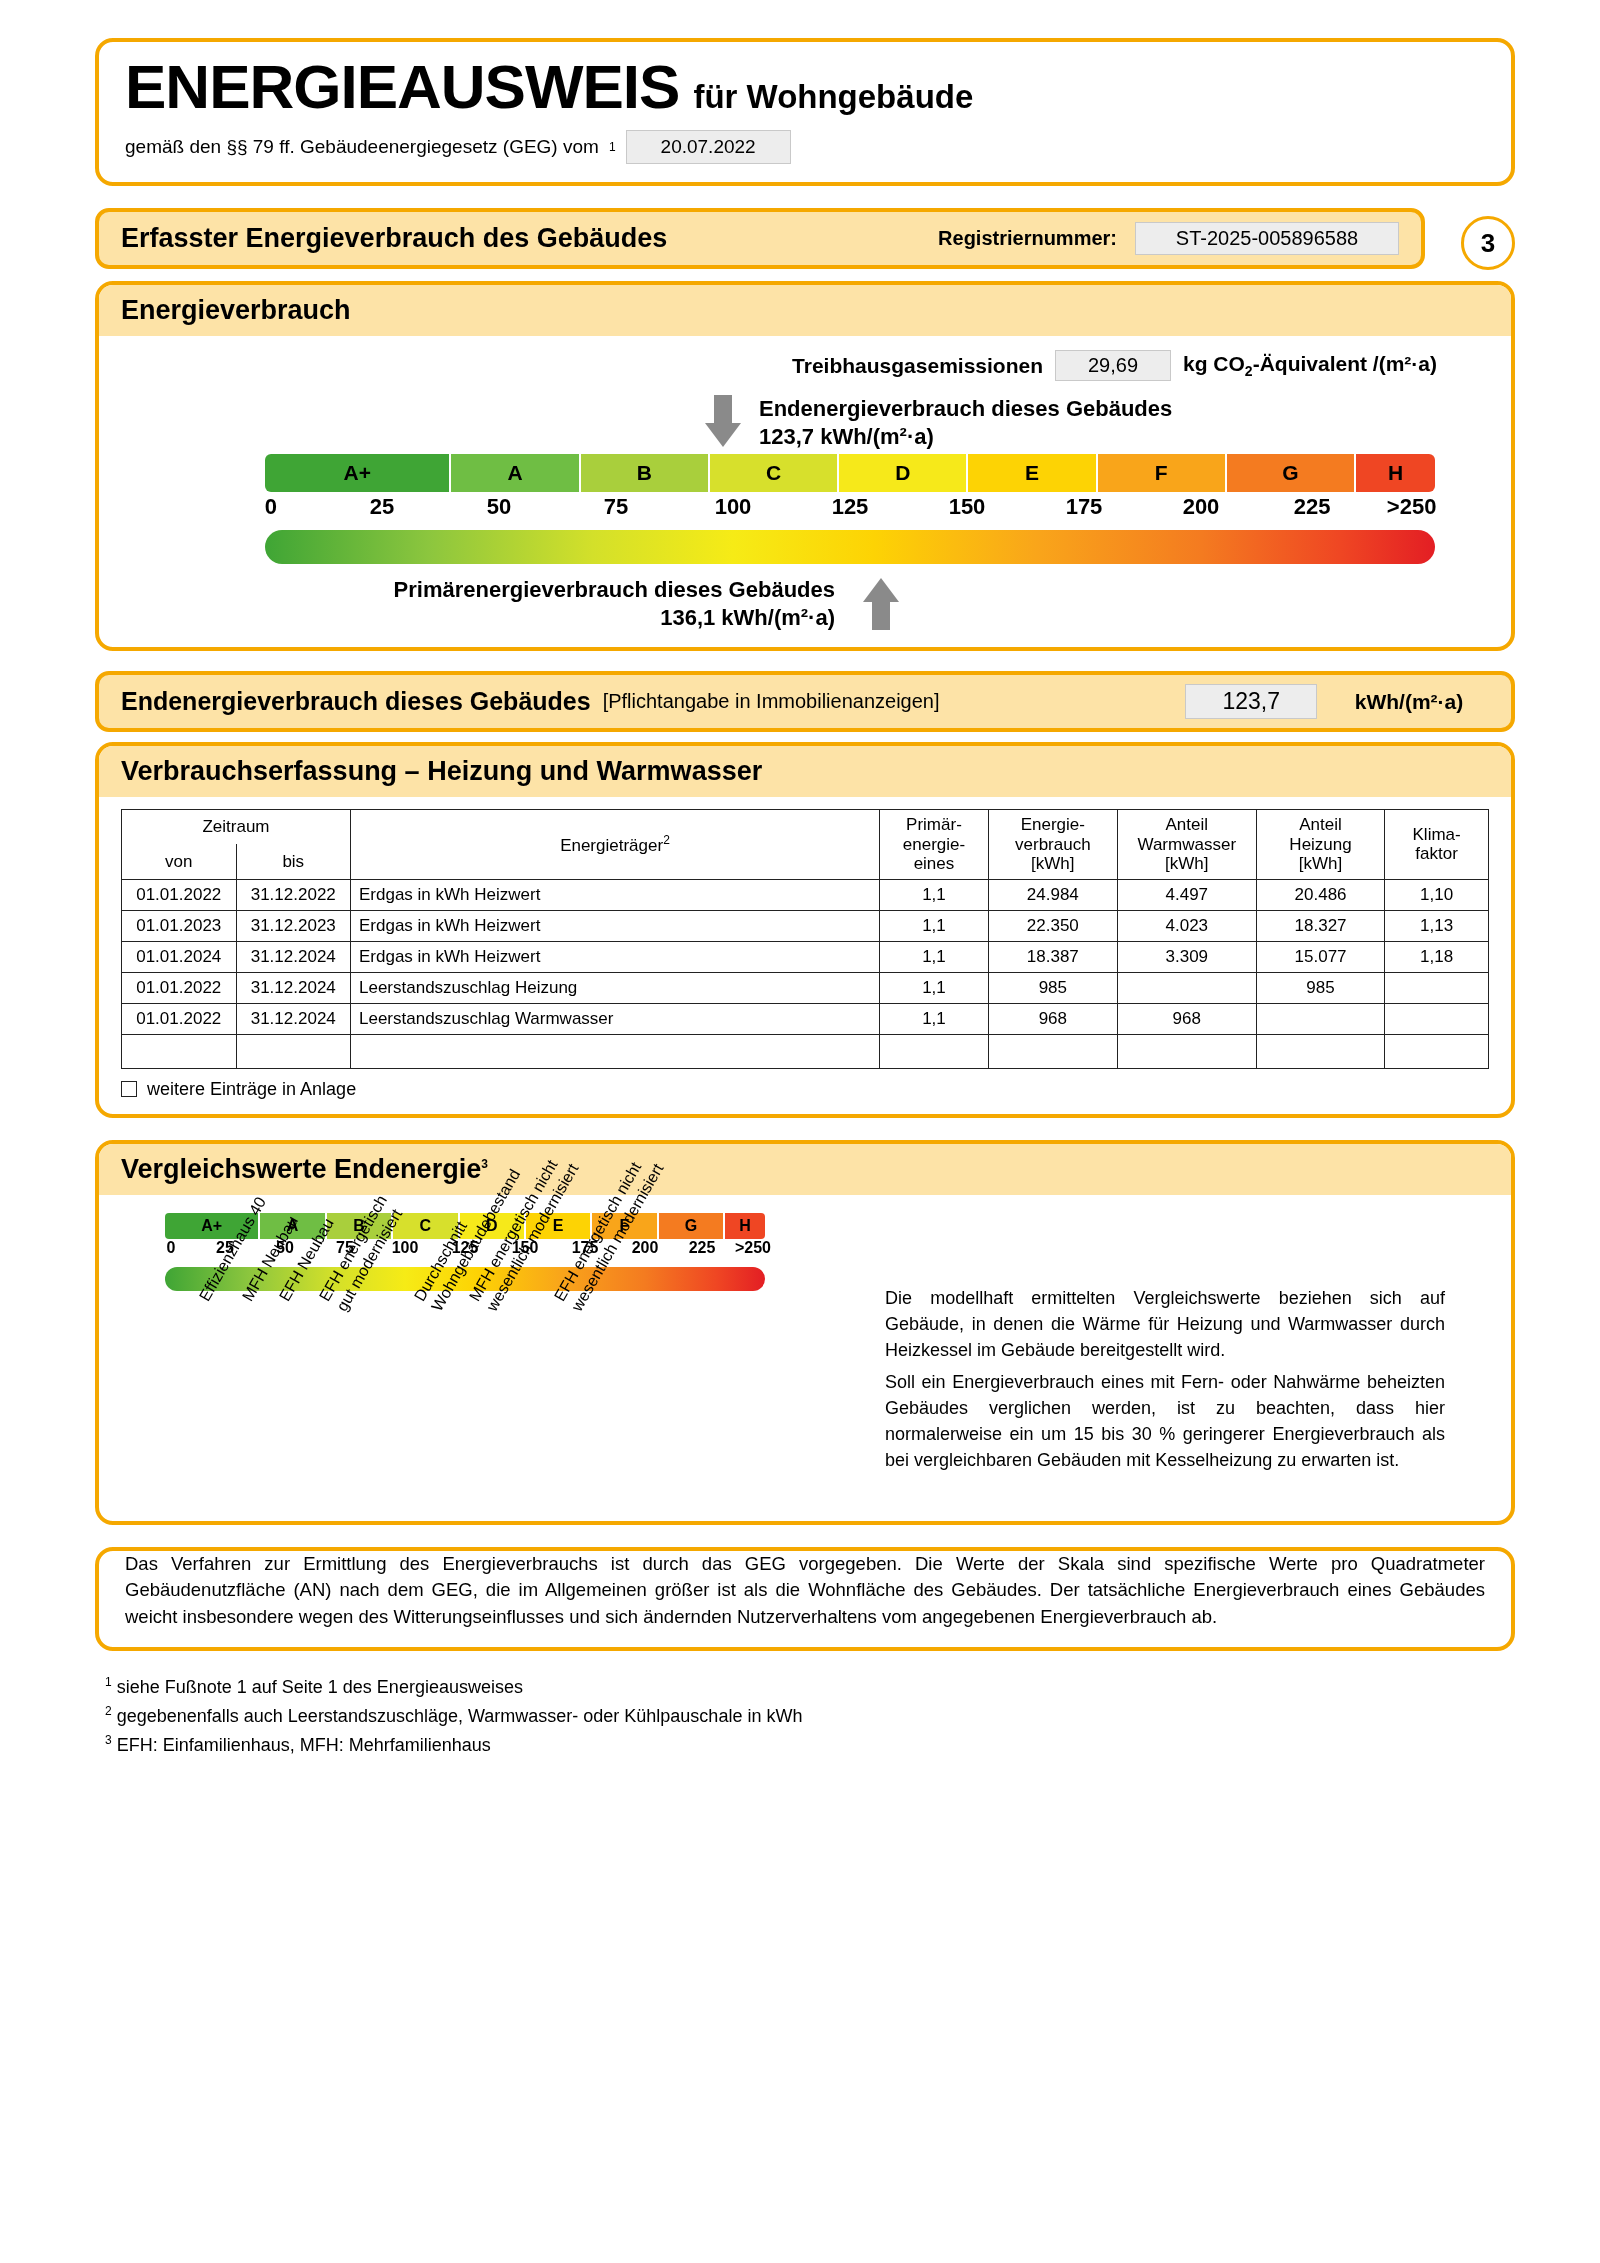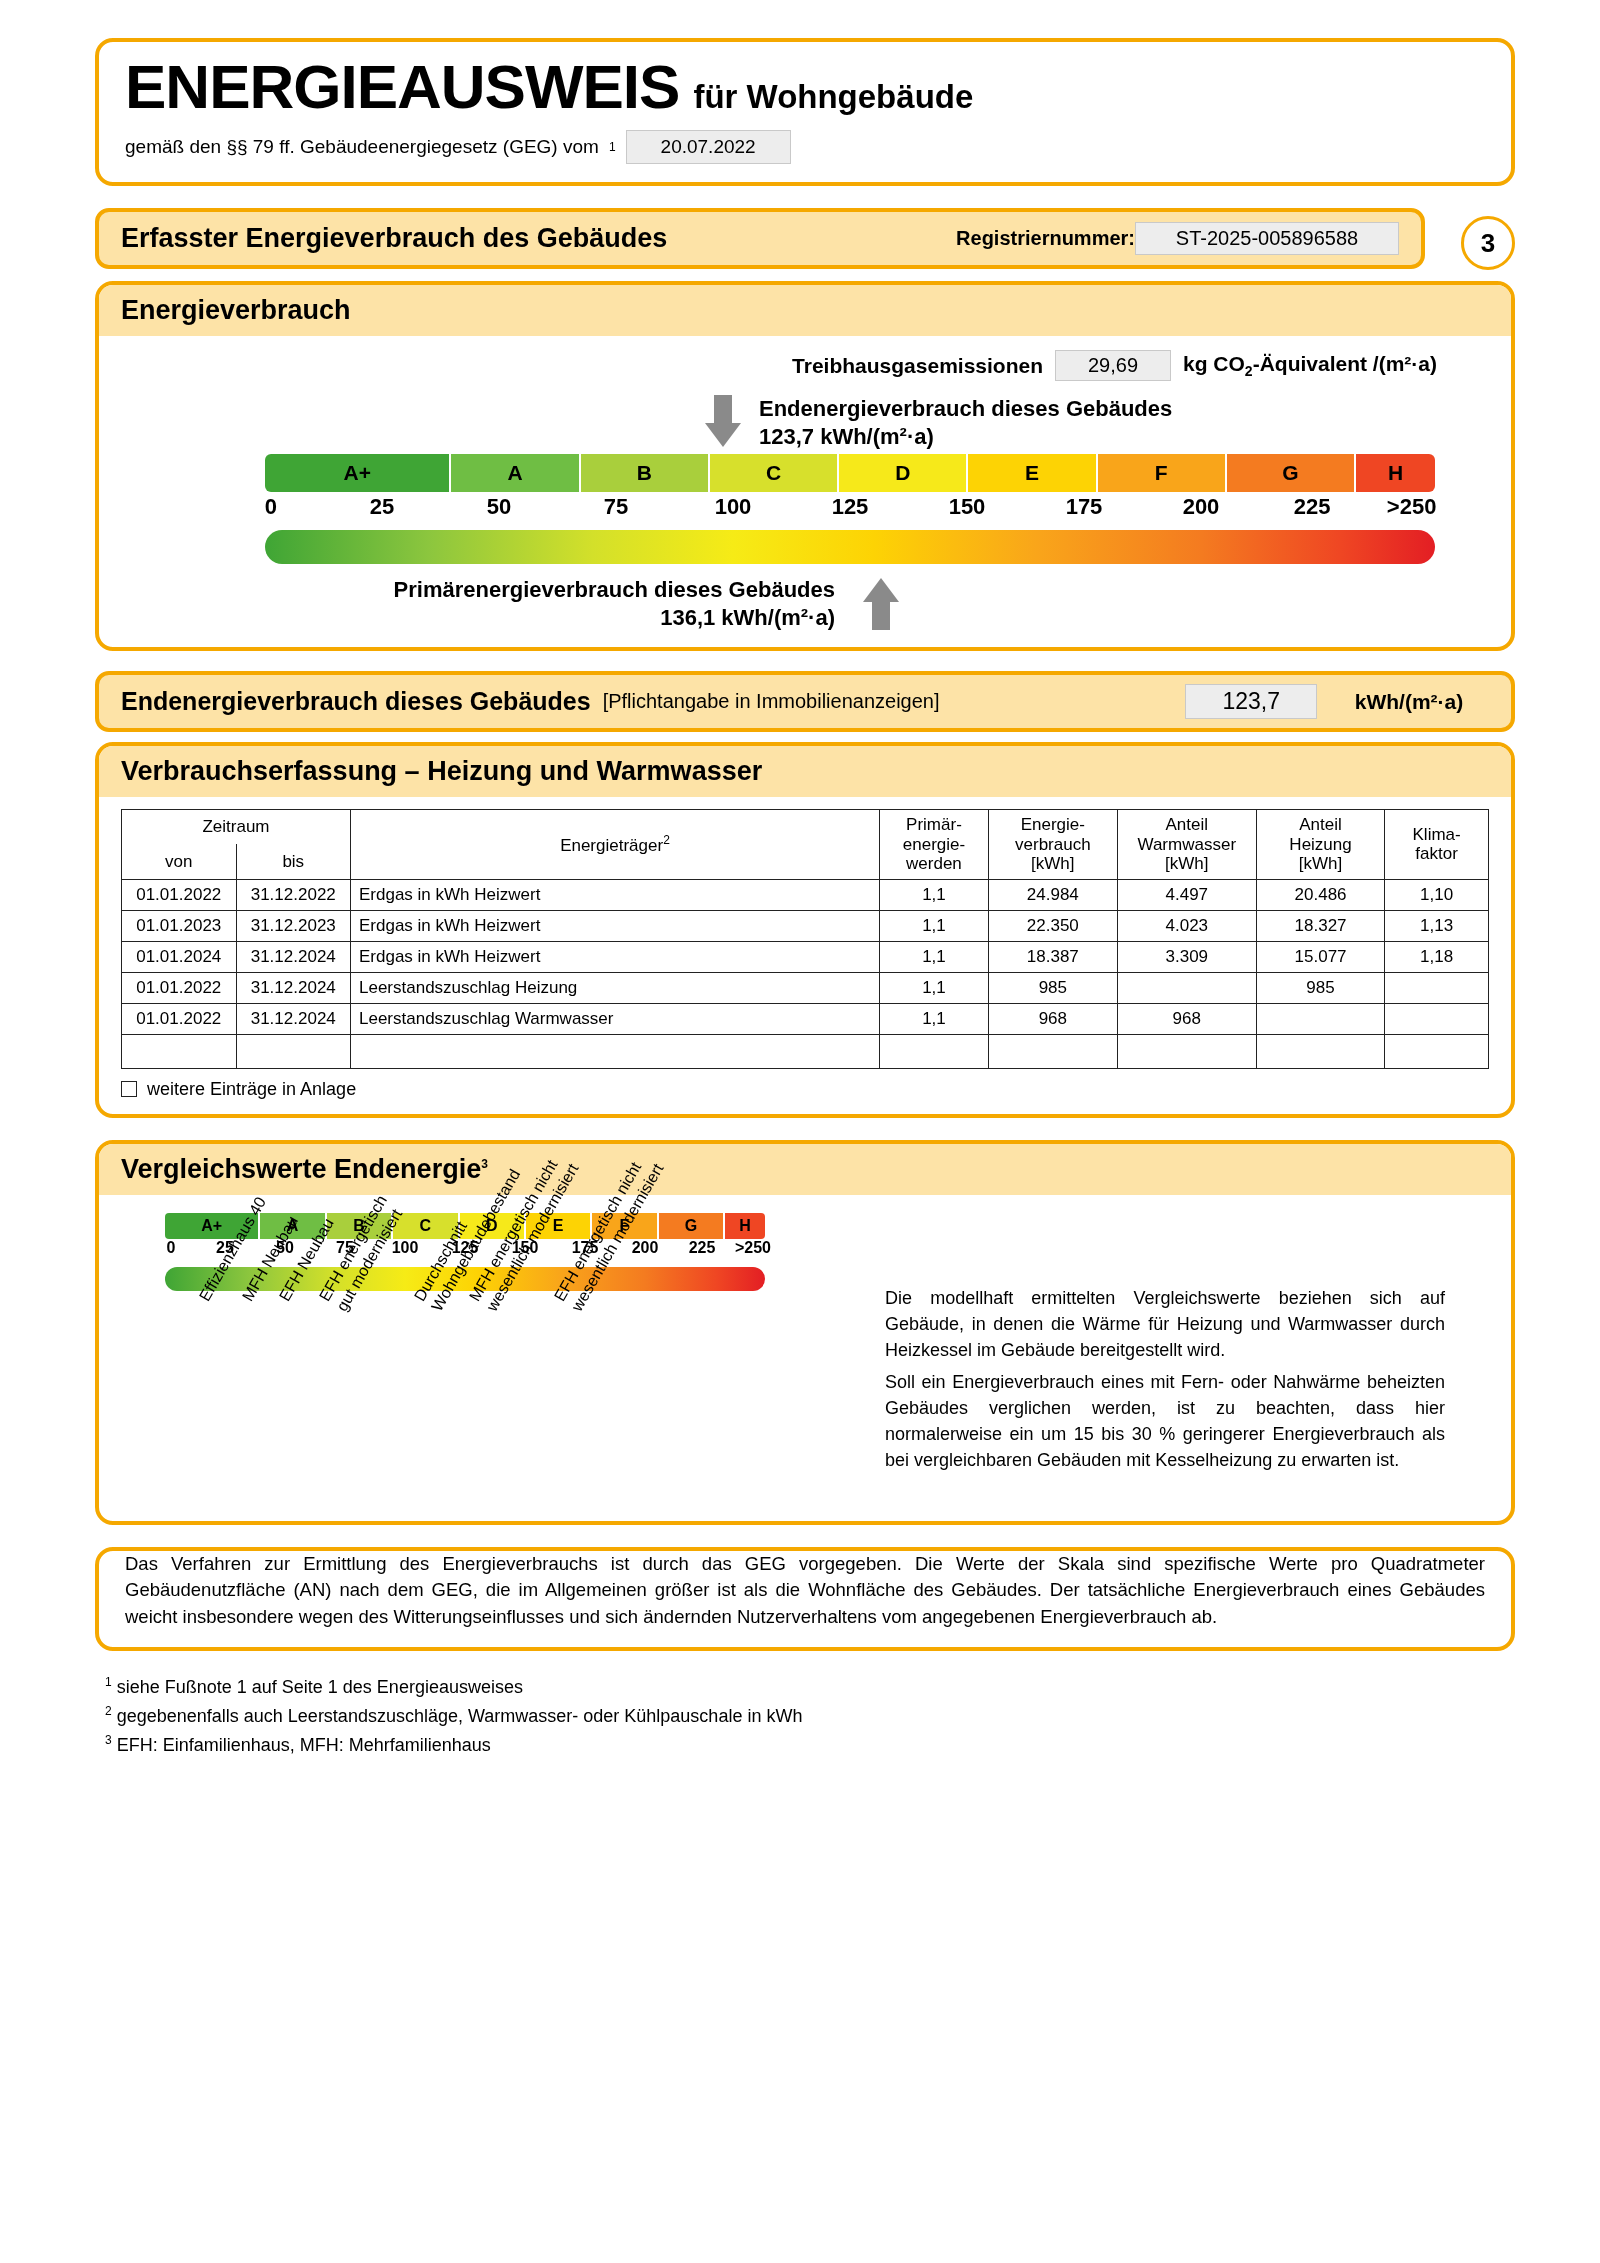--- a/index.html
+++ b/index.html
@@ -76,20 +76,21 @@
     background: #ededed;
     border: 1px solid #c9c9c9;
     padding: 5px 34px;
     font-size: 19px;
   }
 
   
   .sect-bar {
     display: flex;
     align-items: center;
+    gap: 18px;
     margin-bottom: 10px;
     padding: 10px 22px;
   }
   .sect-bar .t {
     font-size: 27px;
     font-weight: bold;
   }
   .reg-label {
     font-size: 20px;
     font-weight: bold;
@@ -436,21 +437,21 @@
       <div class="tbl-head">Verbrauchserfassung – Heizung und Warmwasser</div>
       <table class="data">
         <thead>
           <tr>
             <th colspan="2" style="border-bottom:none;">Zeitraum</th>
             <th rowspan="2" style="width:540px;">
               <span>Energieträger</span><span class="sup">2</span>
             </th>
             <th rowspan="2" style="width:110px;white-space:pre-line;">Primär-
 energie-
-werden</th>
+eines</th>
             <th rowspan="2" style="width:130px;white-space:pre-line;">Energie-
 verbrauch
 [kWh]</th>
             <th rowspan="2" style="width:140px;white-space:pre-line;">Anteil
 Warmwasser
 [kWh]</th>
             <th rowspan="2" style="width:130px;white-space:pre-line;">Anteil
 Heizung
 [kWh]</th>
             <th rowspan="2" style="width:105px;white-space:pre-line;">Klima-

